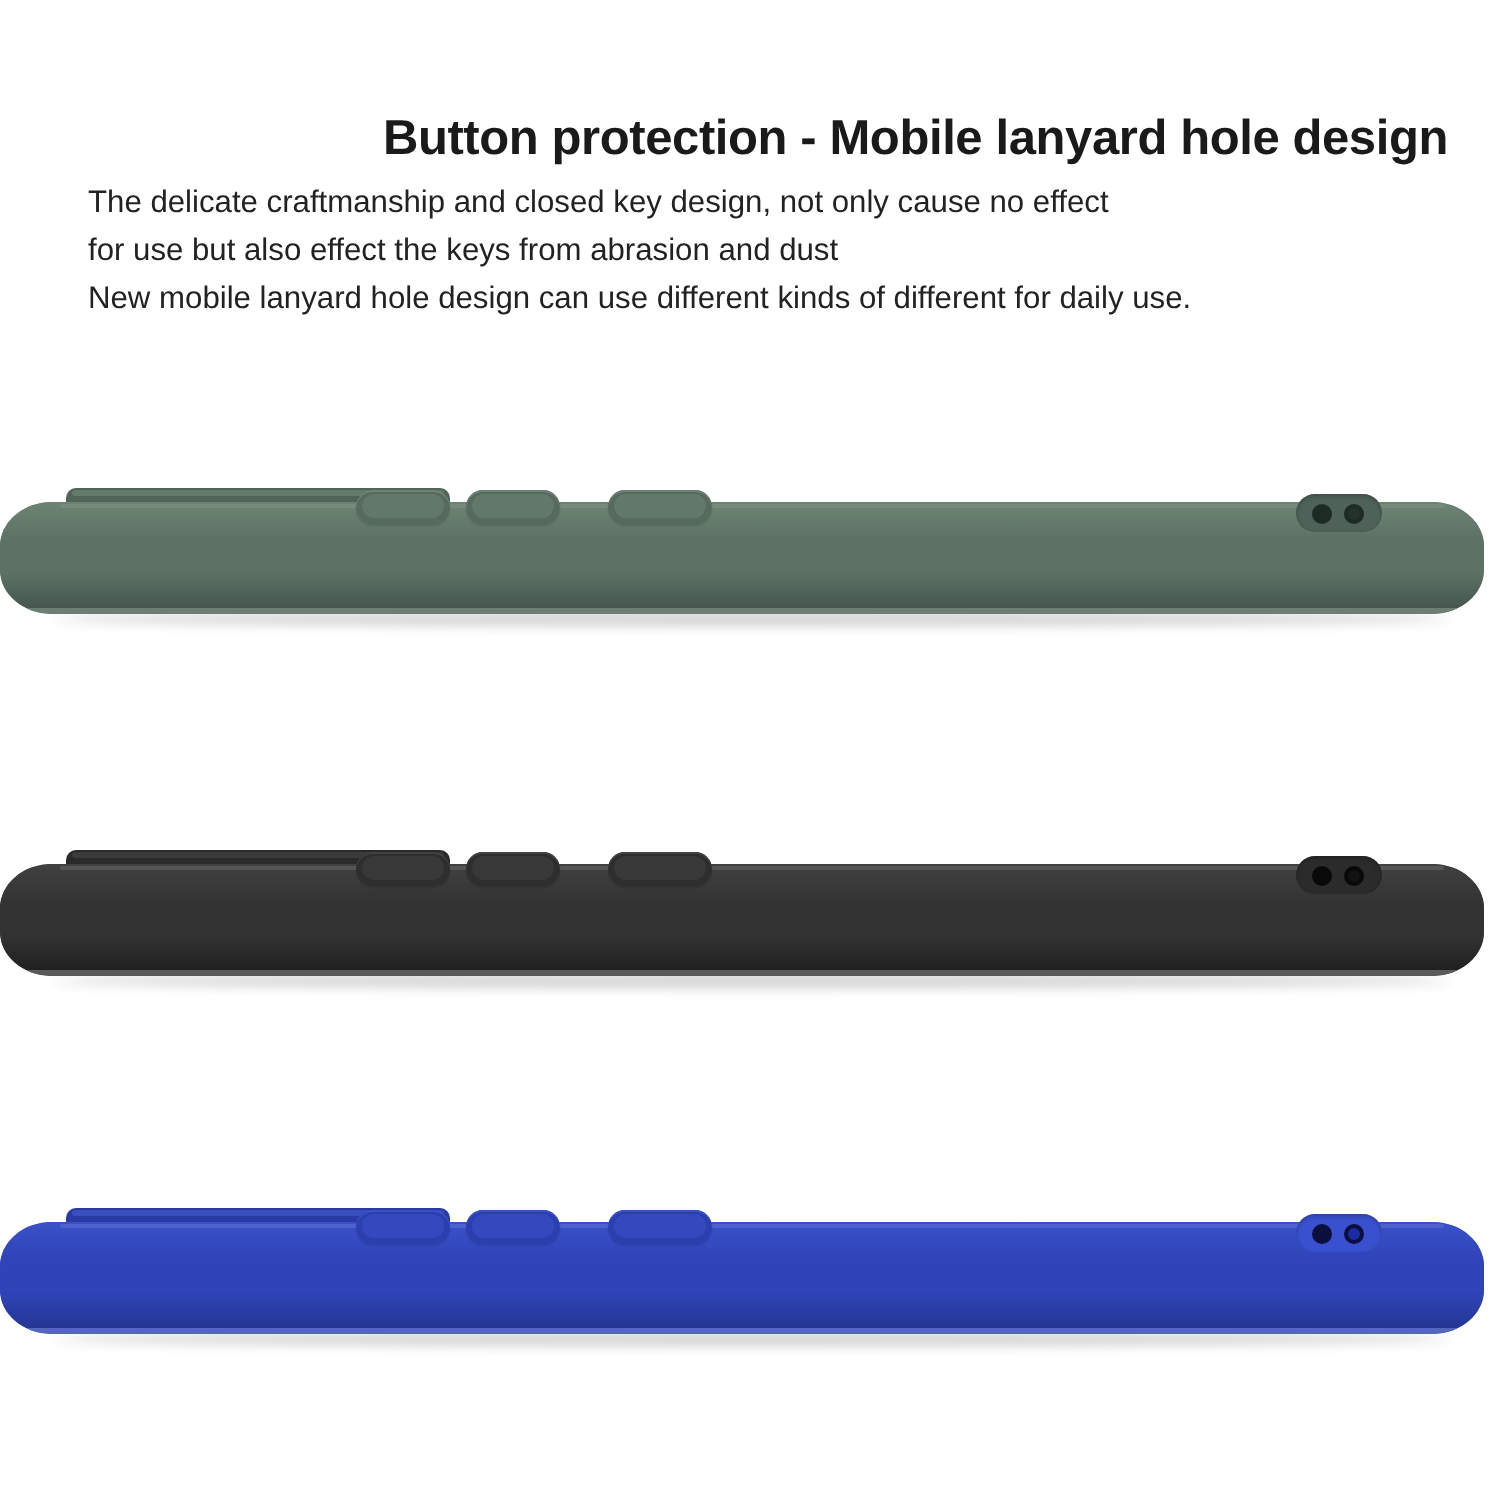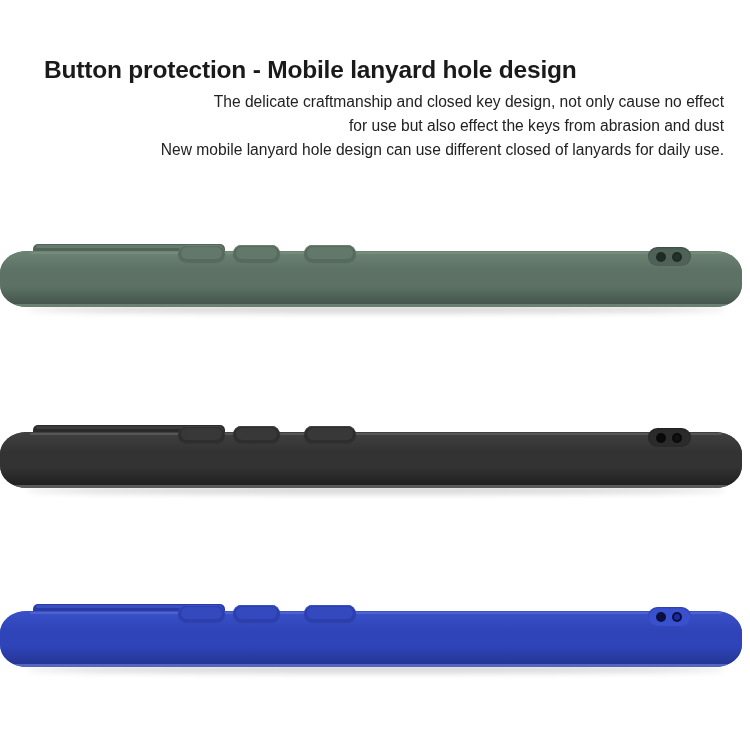--- a/index.html
+++ b/index.html
@@ -24,30 +24,30 @@
     width: 680px;
   }
   .headline {
     font-family: "Liberation Sans", sans-serif;
     font-size: 24.5px;
     font-weight: bold;
     color: #1a1a1a;
     letter-spacing: -0.2px;
     margin: 0 0 6px 0;
     white-space: nowrap;
+    text-align: right;
   }
   .subline {
     font-family: "Liberation Sans", sans-serif;
     font-size: 15.6px;
     font-weight: normal;
     color: #222222;
     line-height: 24px;
     margin: 0;
     white-space: nowrap;
-    text-align: right;
   }
 
   
   .case-row {
     position: absolute;
     left: 0;
     width: 750px;
   }
   #case-green  { top: 228px; height: 100px; }
   #case-black  { top: 409px; height: 100px; }
@@ -165,21 +165,21 @@
     background: #000;
   }
 </style>
 </head>
 <body style="background: rgb(255, 255, 255);">
 
 <div class="copy-block">
   <h1 class="headline">Button protection - Mobile lanyard hole design</h1>
   <p class="subline">The delicate craftmanship and closed key design, not only cause no effect</p>
   <p class="subline">for use but also effect the keys from abrasion and dust</p>
-  <p class="subline">New mobile lanyard hole design can use different closed of lanyards for daily use.</p>
+  <p class="subline">New mobile lanyard hole design can use different kinds of different for daily use.</p>
 </div>
 
 <div class="case-row" id="case-green">
   <div class="case-stage">
     <div class="case-shadow"></div>
 
     <div class="camera-bump" style="background: rgb(80, 100, 88);">
       <div class="bump-top" style="background: rgb(100, 122, 108);"></div>
     </div>
 

